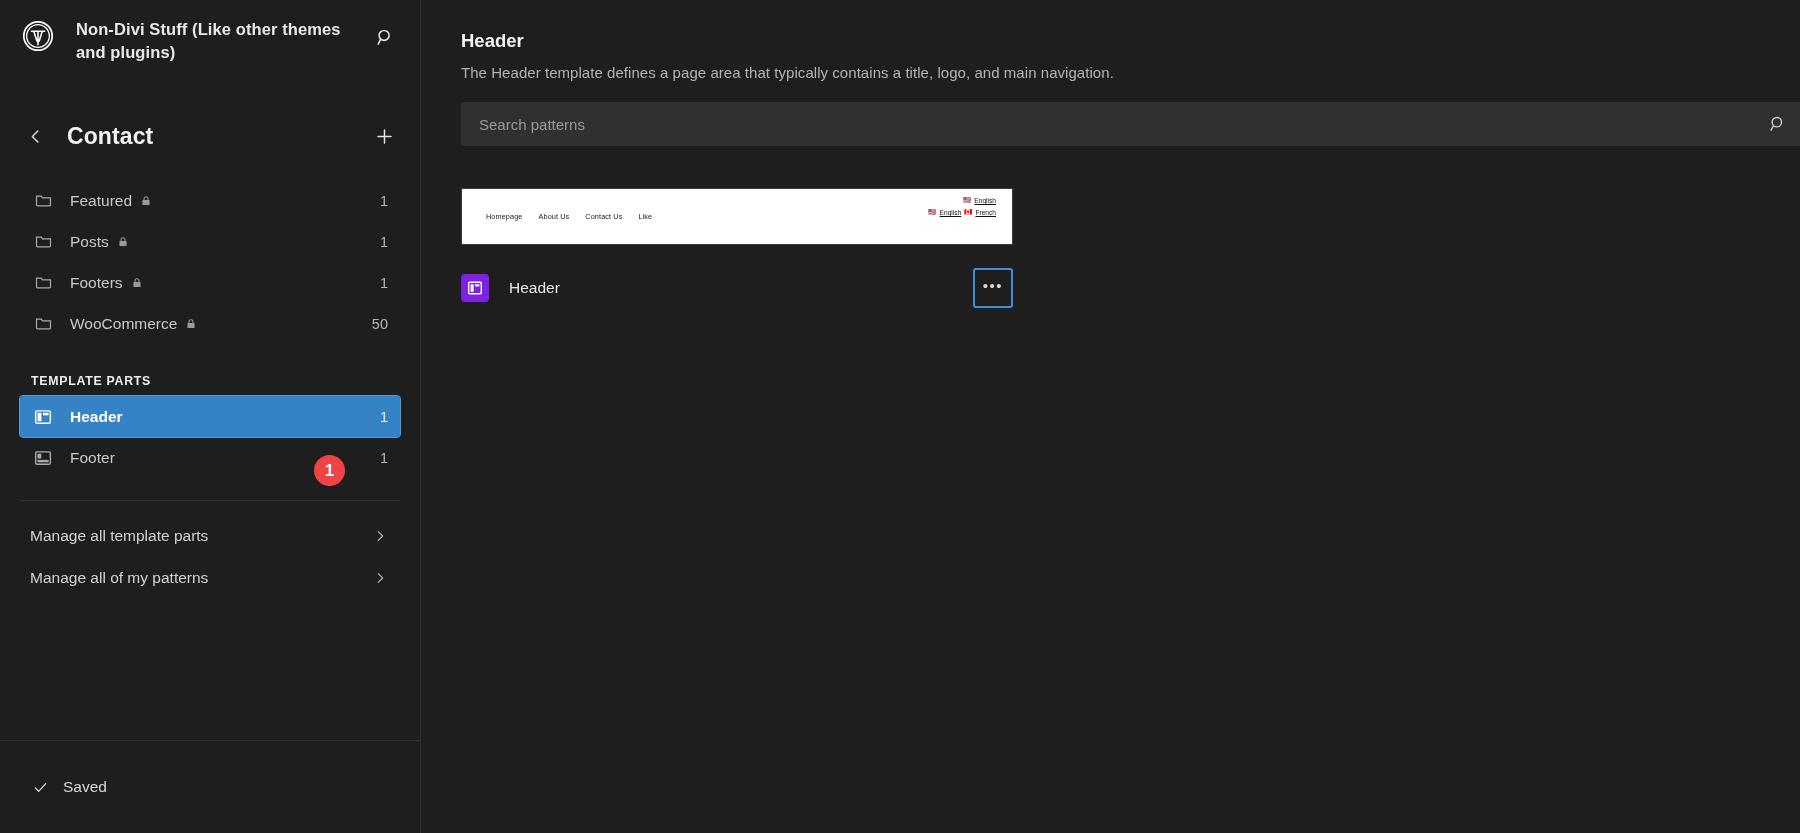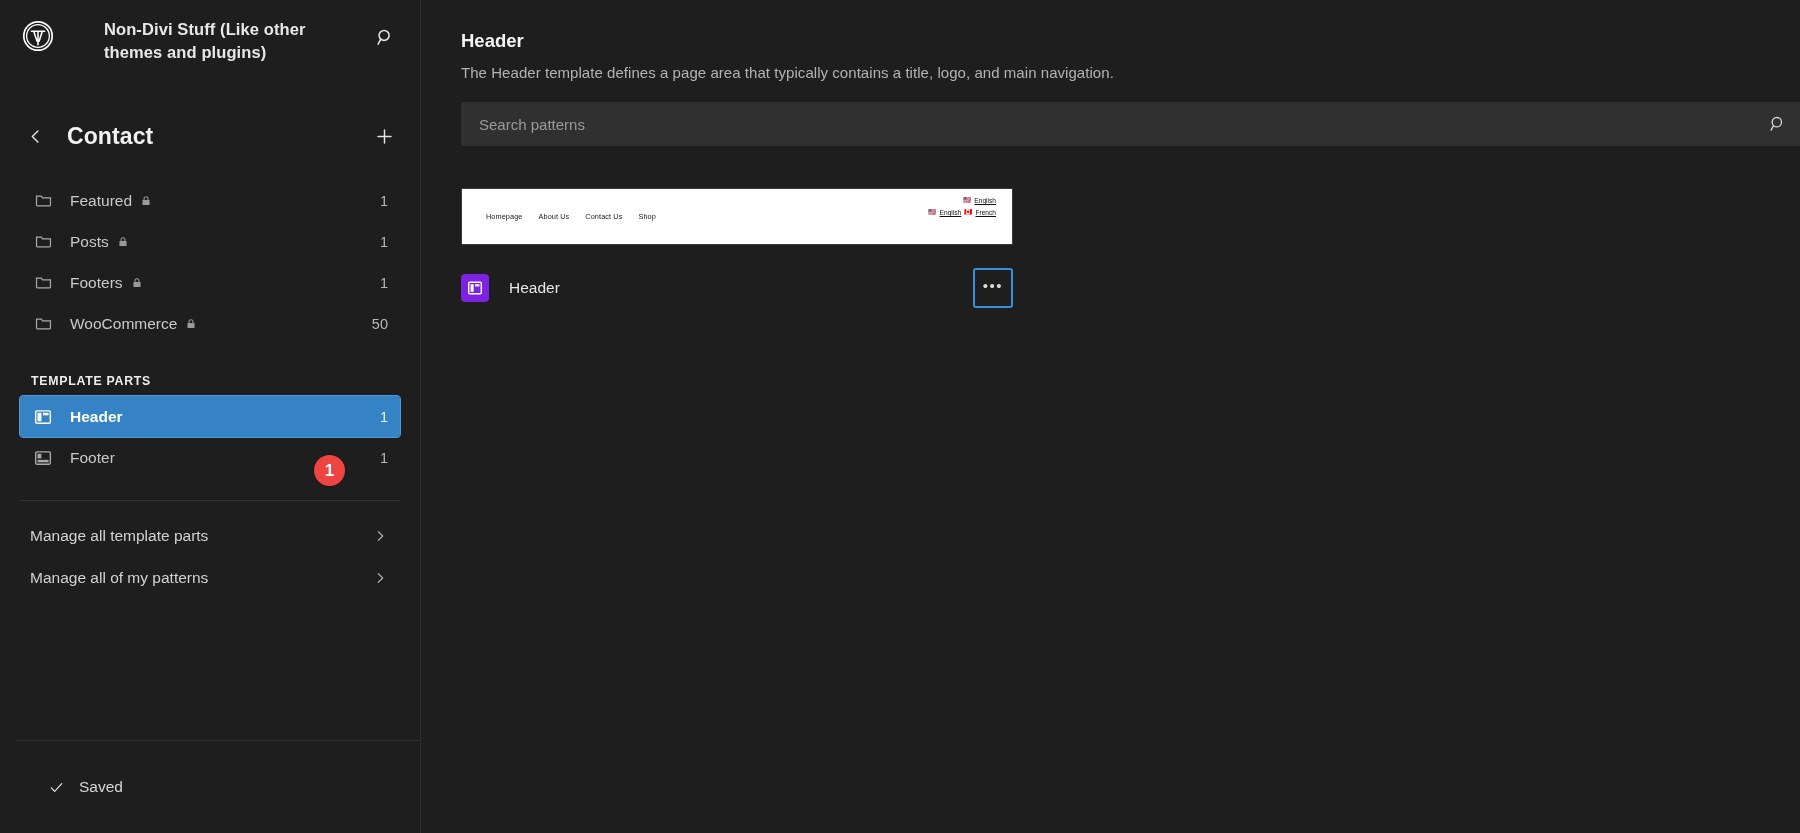--- a/index.html
+++ b/index.html
@@ -30,21 +30,20 @@
     flex-direction: column;
     position: relative;
     flex: 0 0 421px;
   }
 
   .site-head {
     display: flex;
     align-items: flex-start;
     padding: 18px 18px 0 22px;
     height: 86px;
-    gap: 28px;
   }
   .wp-logo {
     width: 32px; height: 32px;
     flex: 0 0 32px;
     margin-top: 2px;
     color: #fff;
   }
   .site-title {
     flex: 1 1 auto;
     margin-left: 22px;
@@ -175,21 +174,20 @@
     display: flex; align-items: center;
   }
 
   .sidebar-foot {
     margin-top: auto;
     border-top: 1px solid #303030;
     height: 93px;
     display: flex;
     align-items: center;
     padding-left: 32px;
-    margin-left: 16px;
   }
   .saved {
     display: flex;
     align-items: center;
     color: #d7d7d7;
     font-size: 15.5px;
   }
   .saved .ck { margin-right: 14px; display: flex; color: #e2e2e2; }
 
   
@@ -522,21 +520,21 @@
       </span>
     </div>
 
     <div class="results">
 
       <div class="preview-card">
         <div class="preview-nav">
           <span>Homepage</span>
           <span>About Us</span>
           <span>Contact Us</span>
-          <span>Shop</span>
+          <span>Like</span>
         </div>
         <div class="preview-langs">
           <div class="lang-line">
             <span class="flag">🇺🇸</span>
             <span class="lk">English</span>
           </div>
           <div class="lang-line">
             <span class="flag">🇺🇸</span>
             <span class="lk">English</span>
             <span class="flag">🇨🇦</span>

